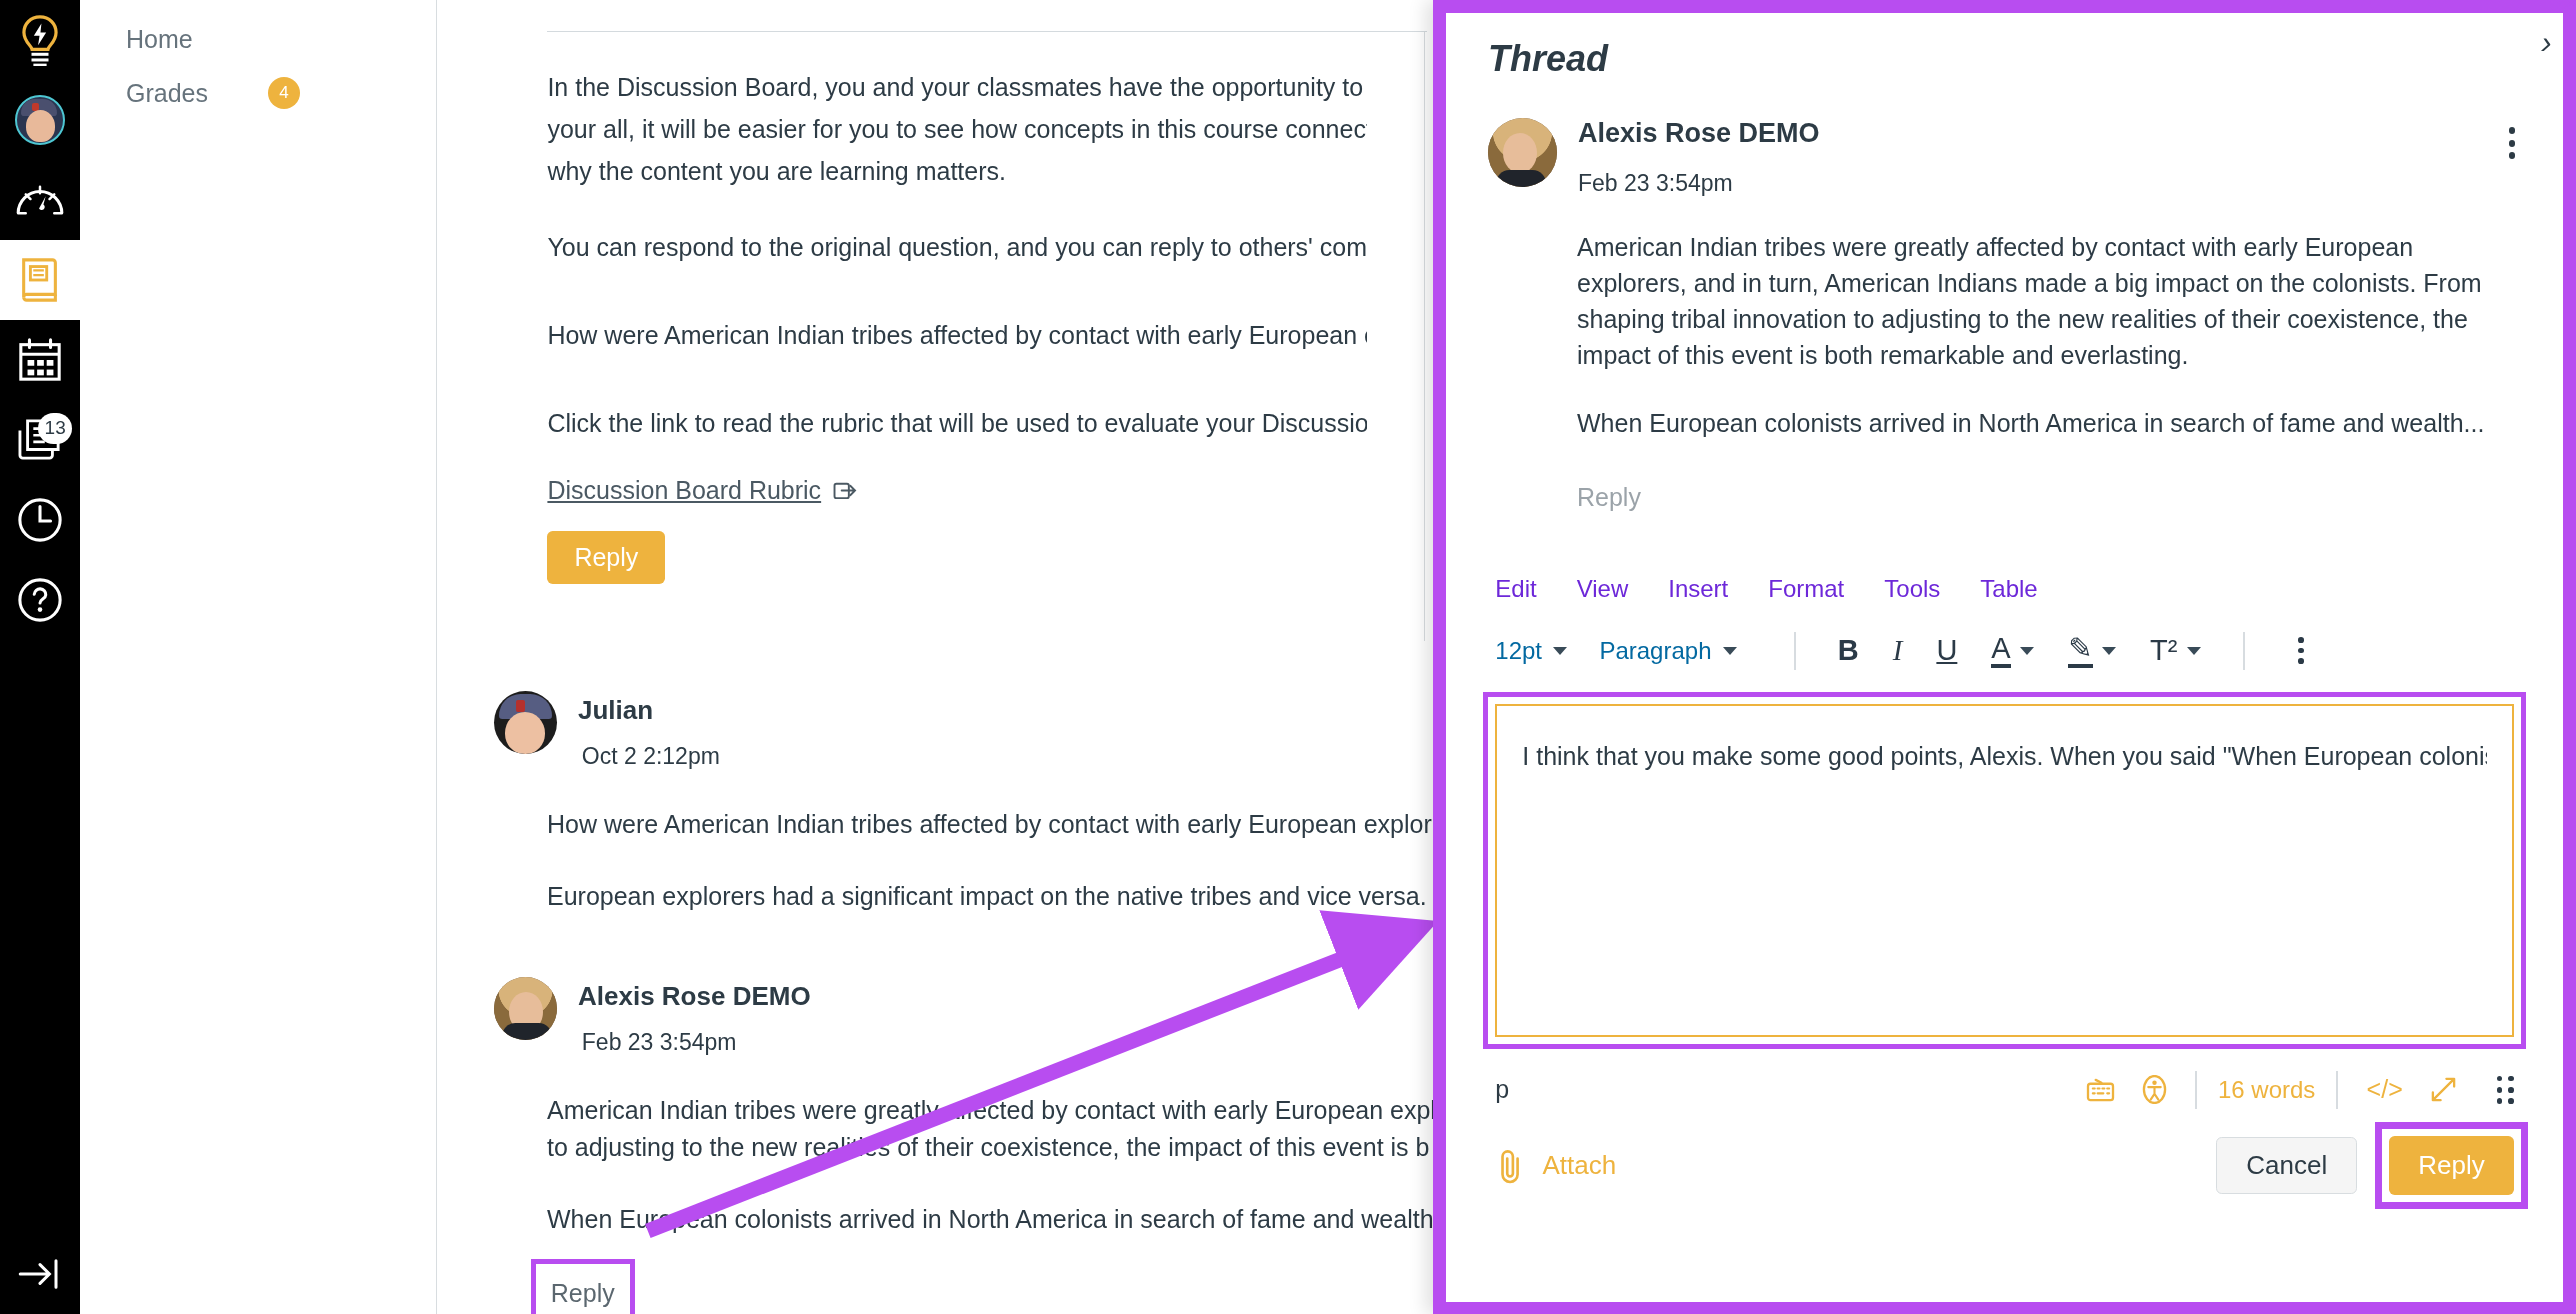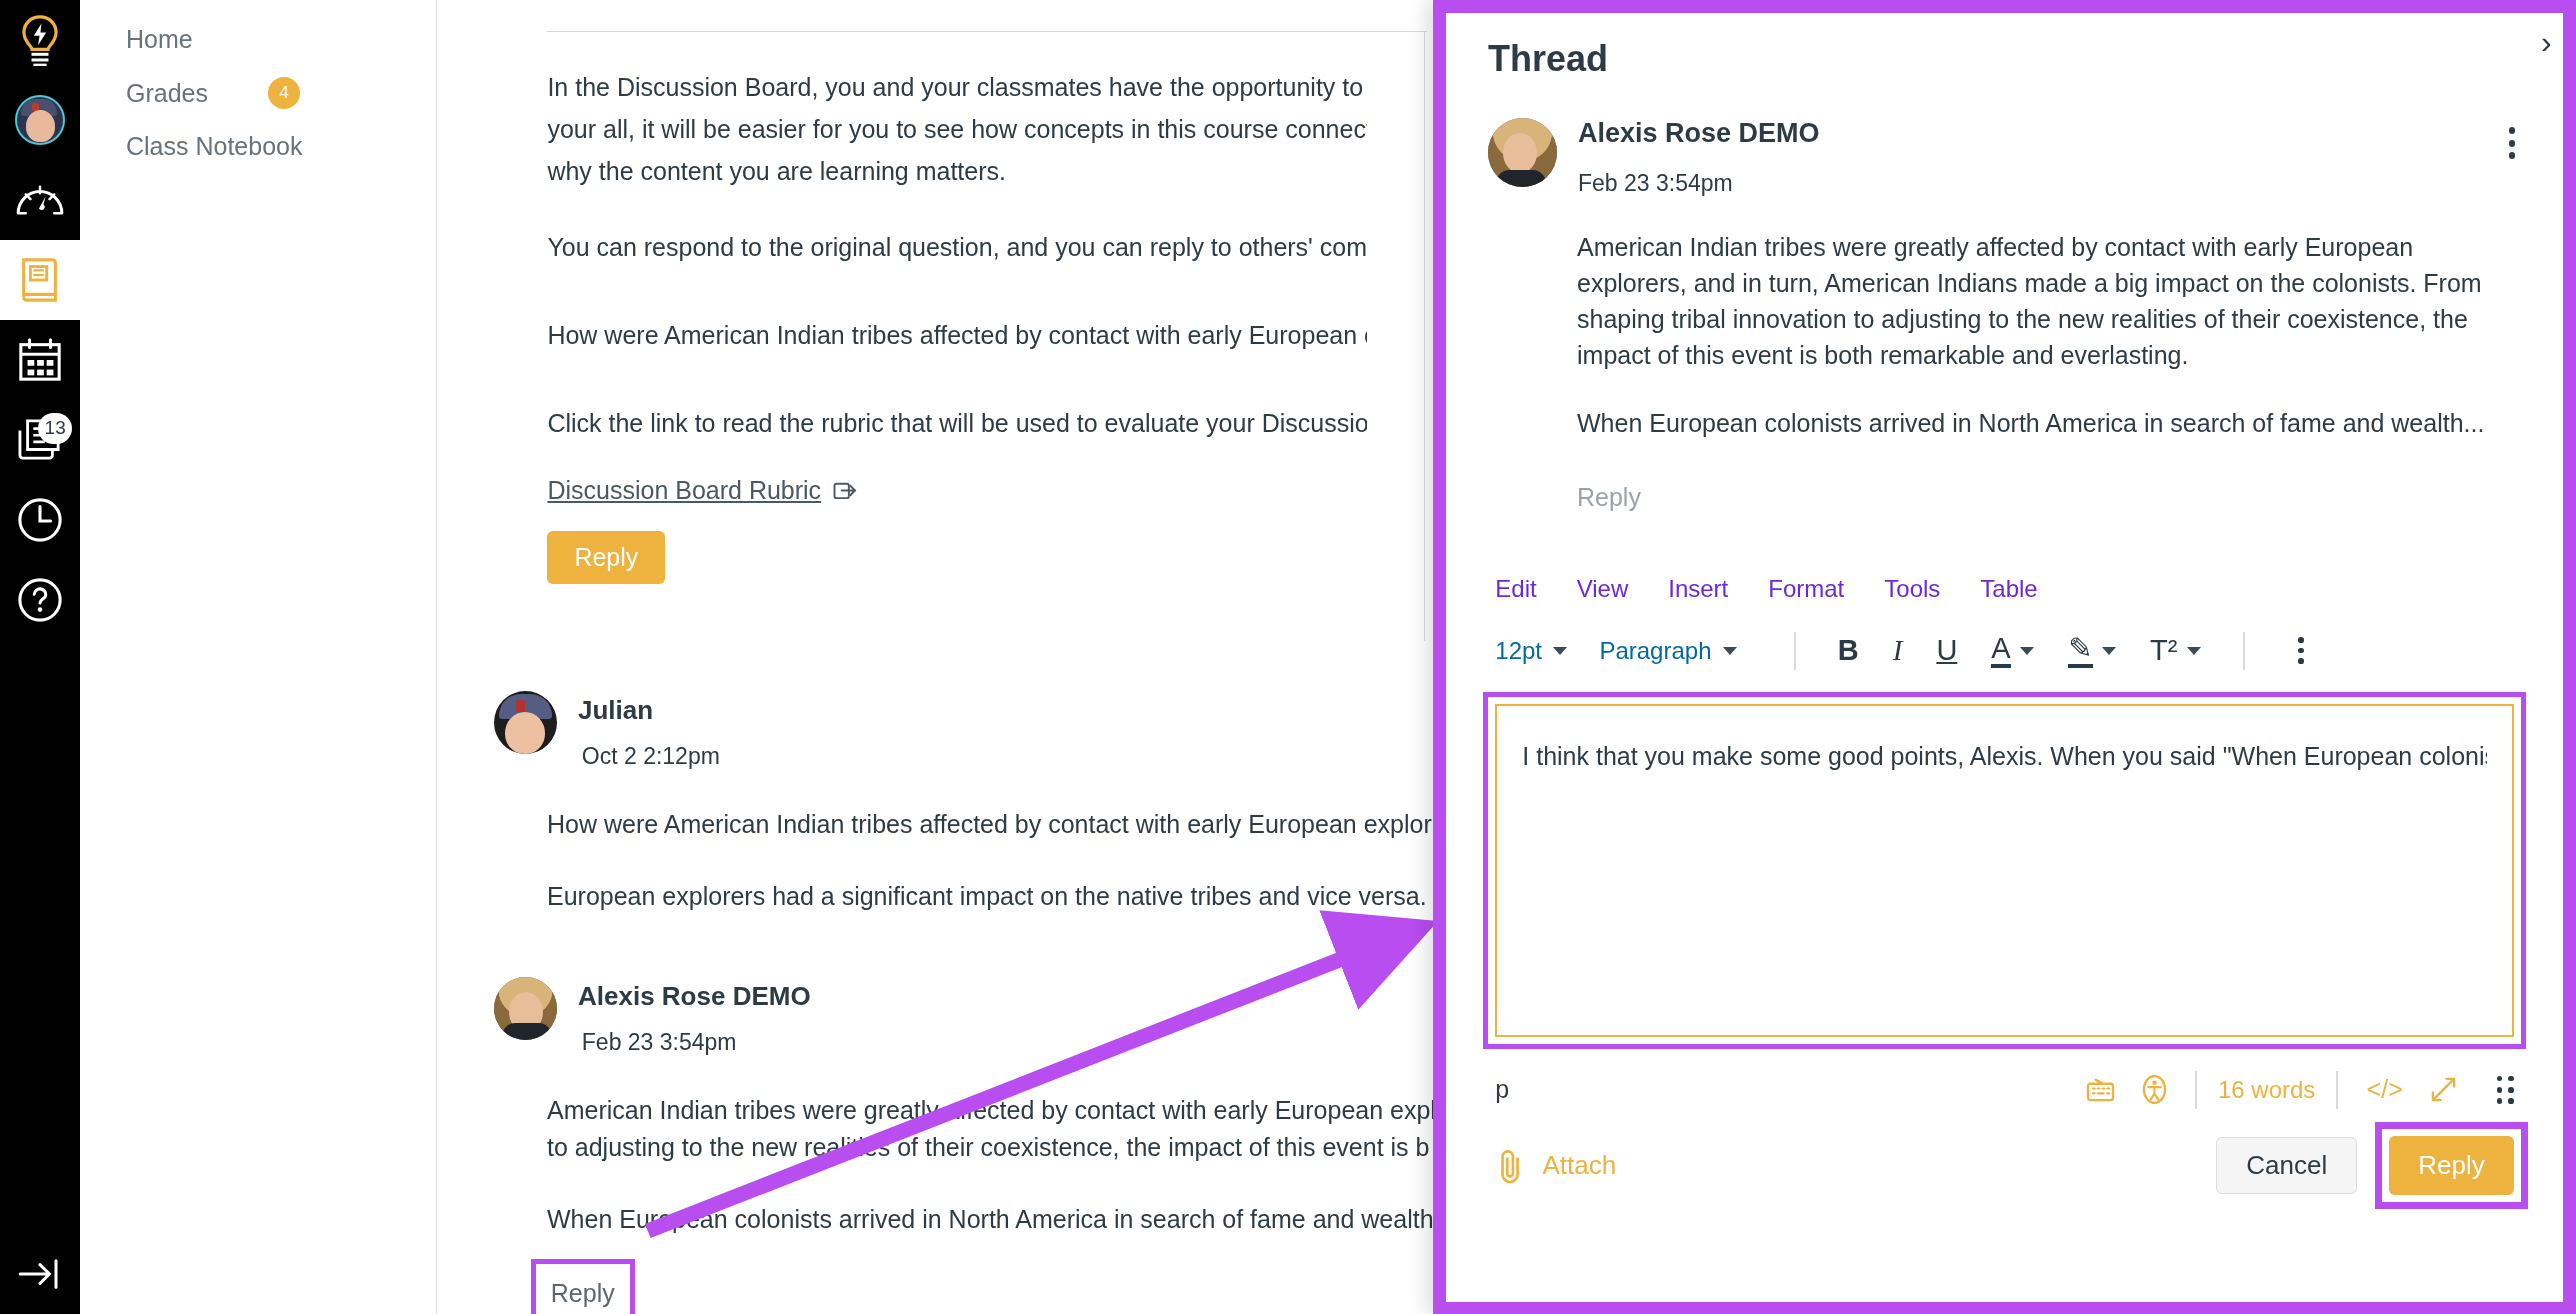--- a/index.html
+++ b/index.html
@@ -139,21 +139,21 @@
   #thread-panel {
     position:absolute; right:0; top:0; width:1143px; height:1315px;
     background:#ffffff;
     border:13.3px solid #b84df0;
     border-right:13.3px solid #b84df0;
     border-top:13.3px solid #b84df0;
     border-bottom:13.3px solid #b84df0;
     box-shadow:-7.6px 0 17px rgba(0,0,0,.12);
     display:flex; flex-direction:column;
   }
-  .tp-header { position:relative; padding:25px 42px 0 42px; }
+  .tp-header { position:relative; padding:25px 42px 0 42px;font-style:italic; }
   .tp-title { font-size:36px; font-weight:bold; color:#2d3b45; }
   .tp-close {
     position:absolute; right:11.4px; top:13.3px;
     font-size:32px; color:#2d3b45; cursor:pointer; line-height:1;
   }
   .tp-post { padding:38px 42px 0 42px; display:flex; gap:21px; }
   .tp-post-avatar{
     width:69px;height:69px;border-radius:50%;overflow:hidden;flex:0 0 69px;
     position:relative;background:#6f5a43;
   }
@@ -310,23 +310,20 @@
   </div>
 </div>
 
 <div id="course-nav">
   <div class="cnav-item">
     <span class="cnav-label">Home</span>
   </div>
   <div class="cnav-item">
     <span class="cnav-label">Grades</span>
     <span class="cnav-badge">4</span>
-  </div>
-  <div class="cnav-item">
-    <span class="cnav-label">Class Notebook</span>
   </div>
 </div>
 
 <div id="discussion">
 
   <div class="topic-card">
     <div class="topic-divider"></div>
 
     <div class="topic-body">
       <p>In the Discussion Board, you and your classmates have the opportunity to share though</p>

